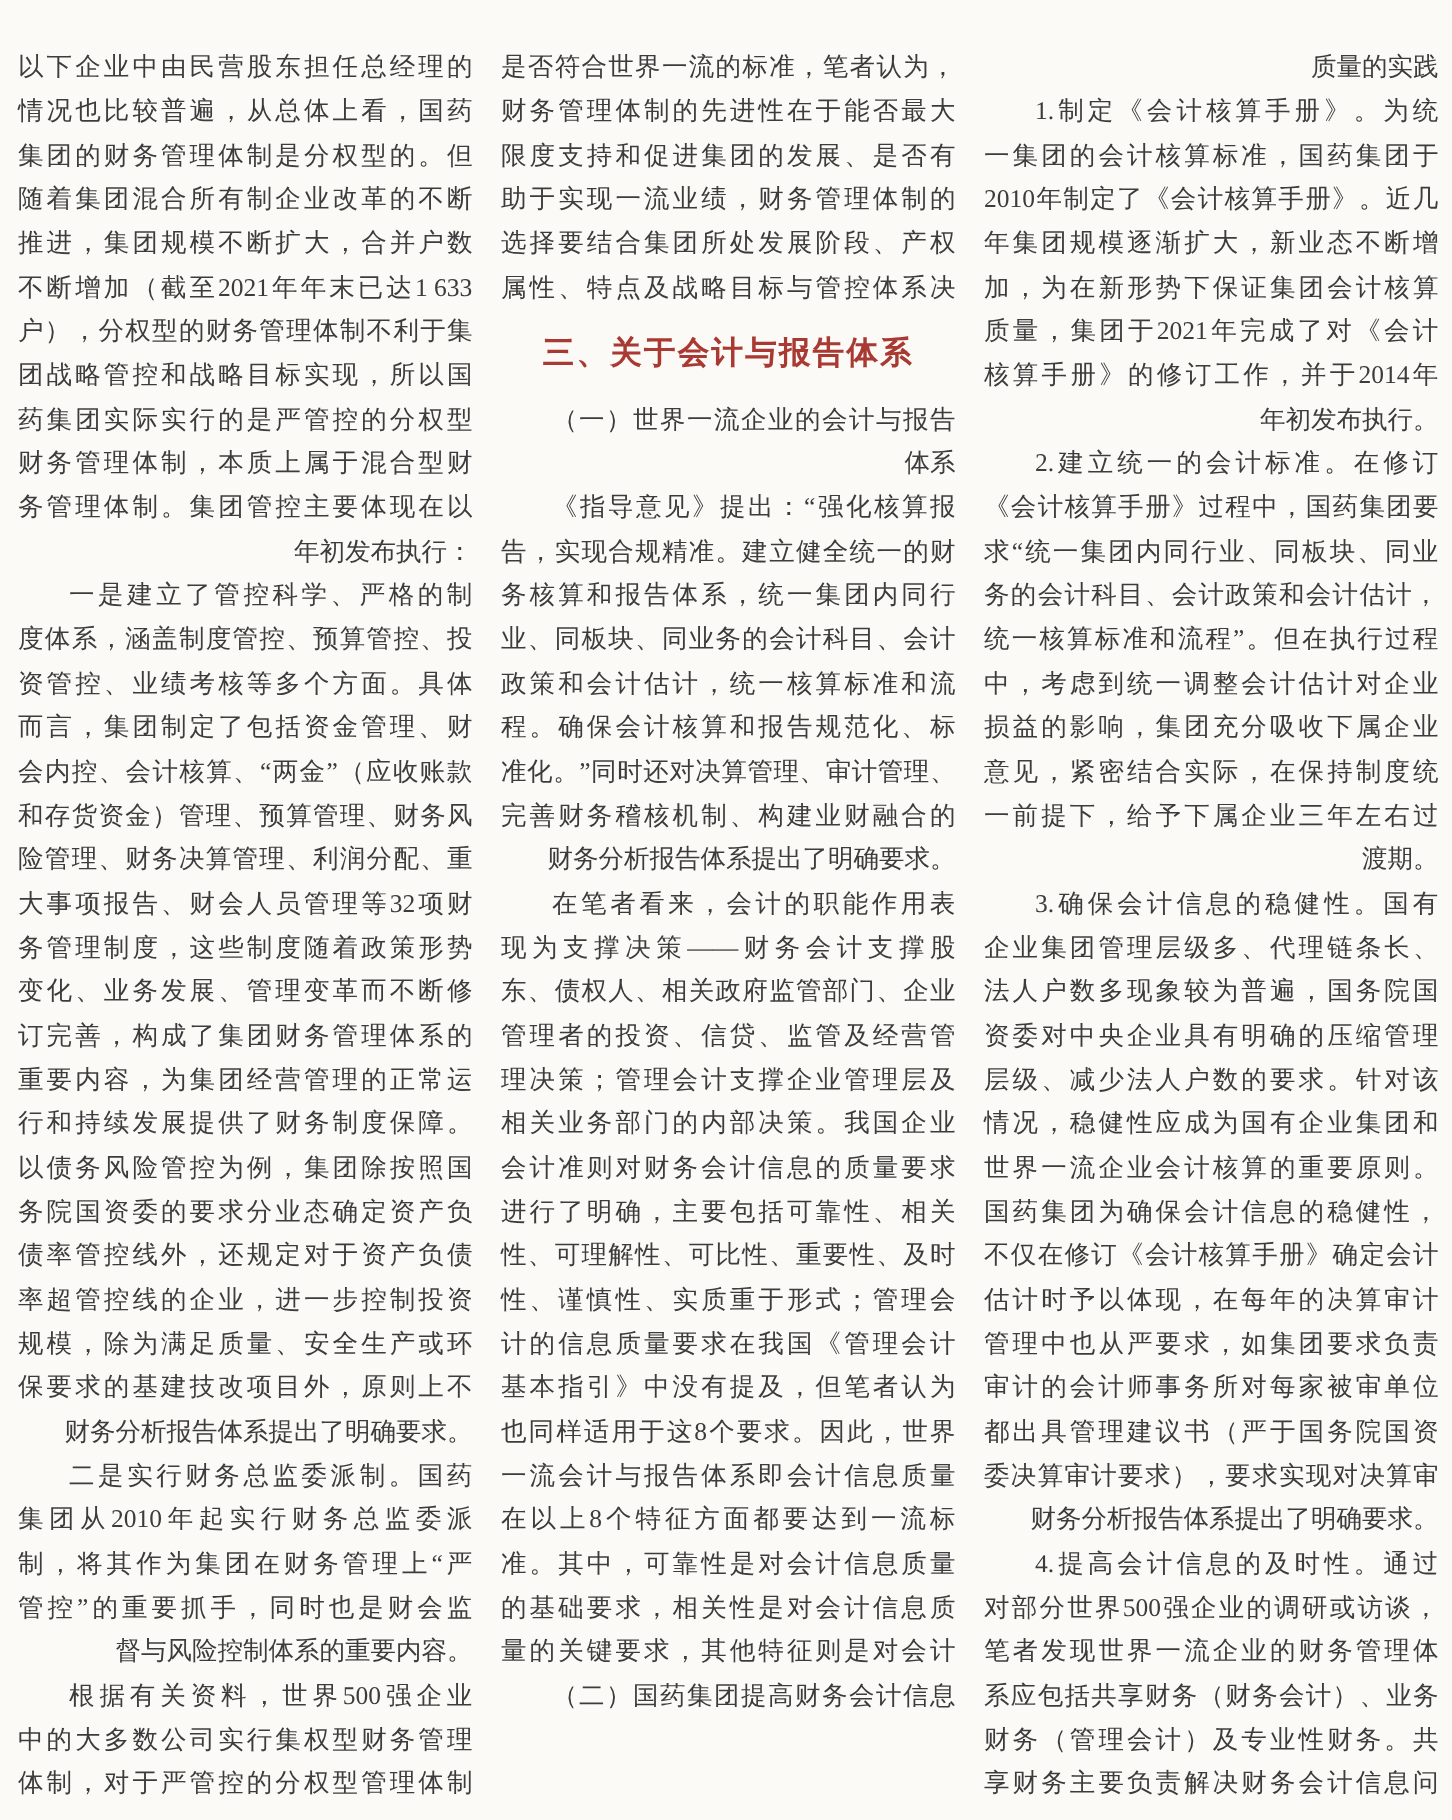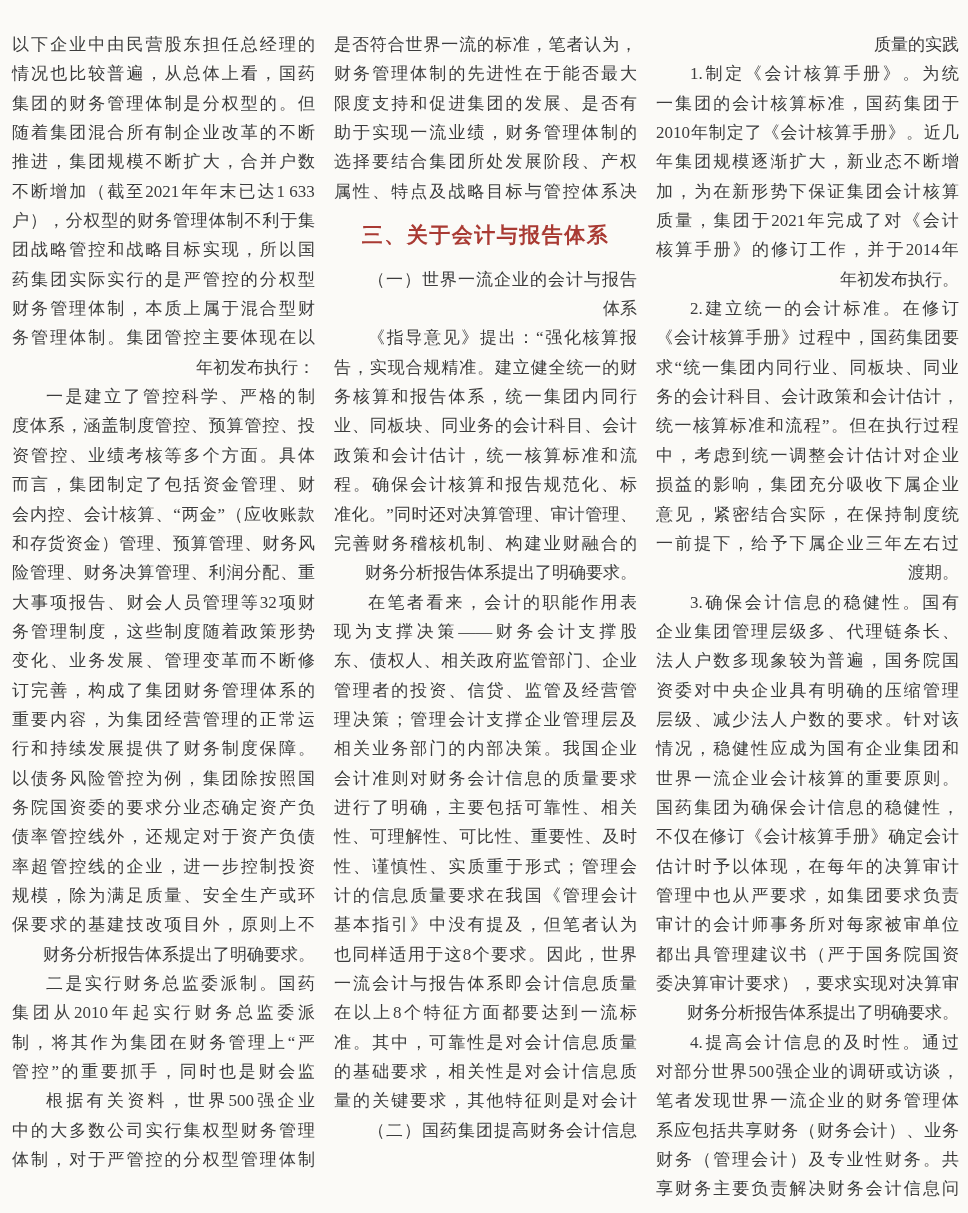--- a/index.html
+++ b/index.html
@@ -664,20 +664,21 @@
         <span class="tok">手</span>
         <span class="tok">，</span>
         <span class="tok">同</span>
         <span class="tok">时</span>
         <span class="tok">也</span>
         <span class="tok">是</span>
         <span class="tok">财</span>
         <span class="tok">会</span>
         <span class="tok">监</span>
       </div>
+      <div class="line plain">督与风险控制体系的重要内容。</div>
       <div class="line just indent">
         <span class="tok">根</span>
         <span class="tok">据</span>
         <span class="tok">有</span>
         <span class="tok">关</span>
         <span class="tok">资</span>
         <span class="tok">料</span>
         <span class="tok">，</span>
         <span class="tok">世</span>
         <span class="tok">界</span>

